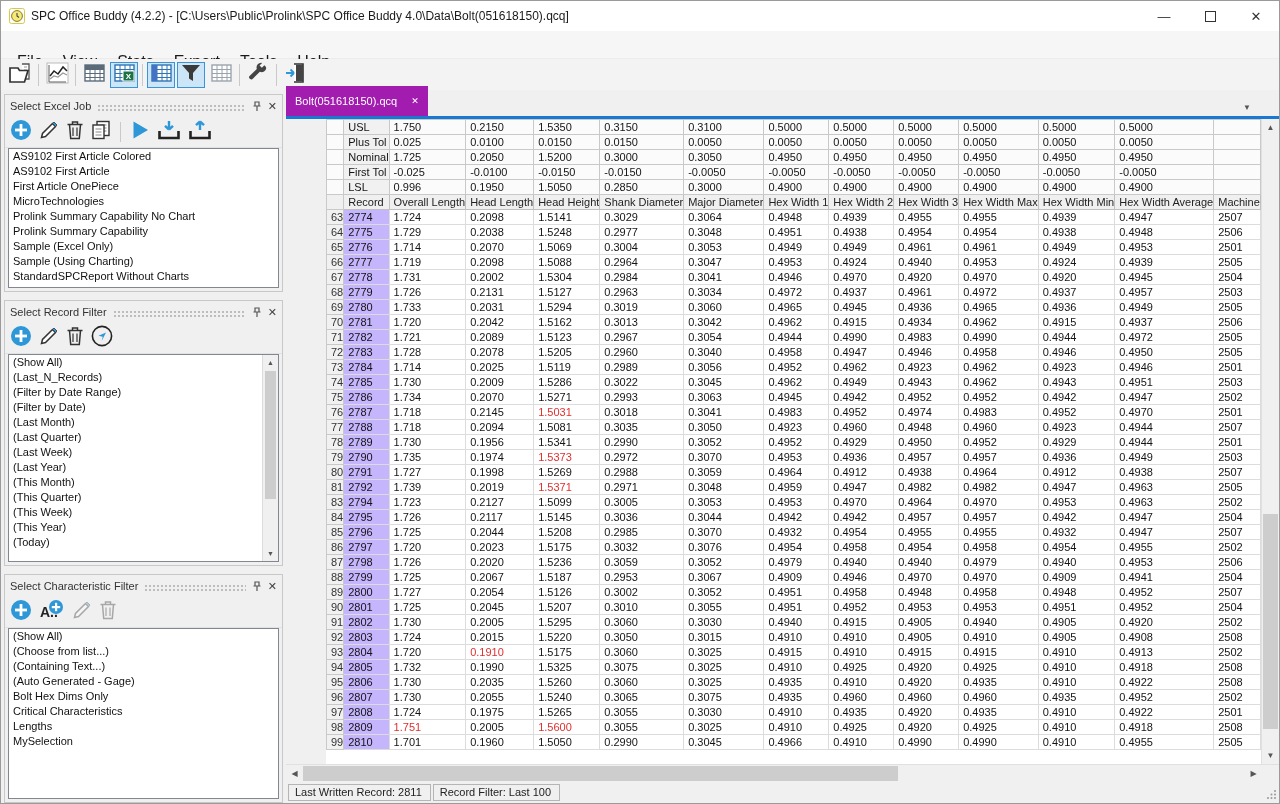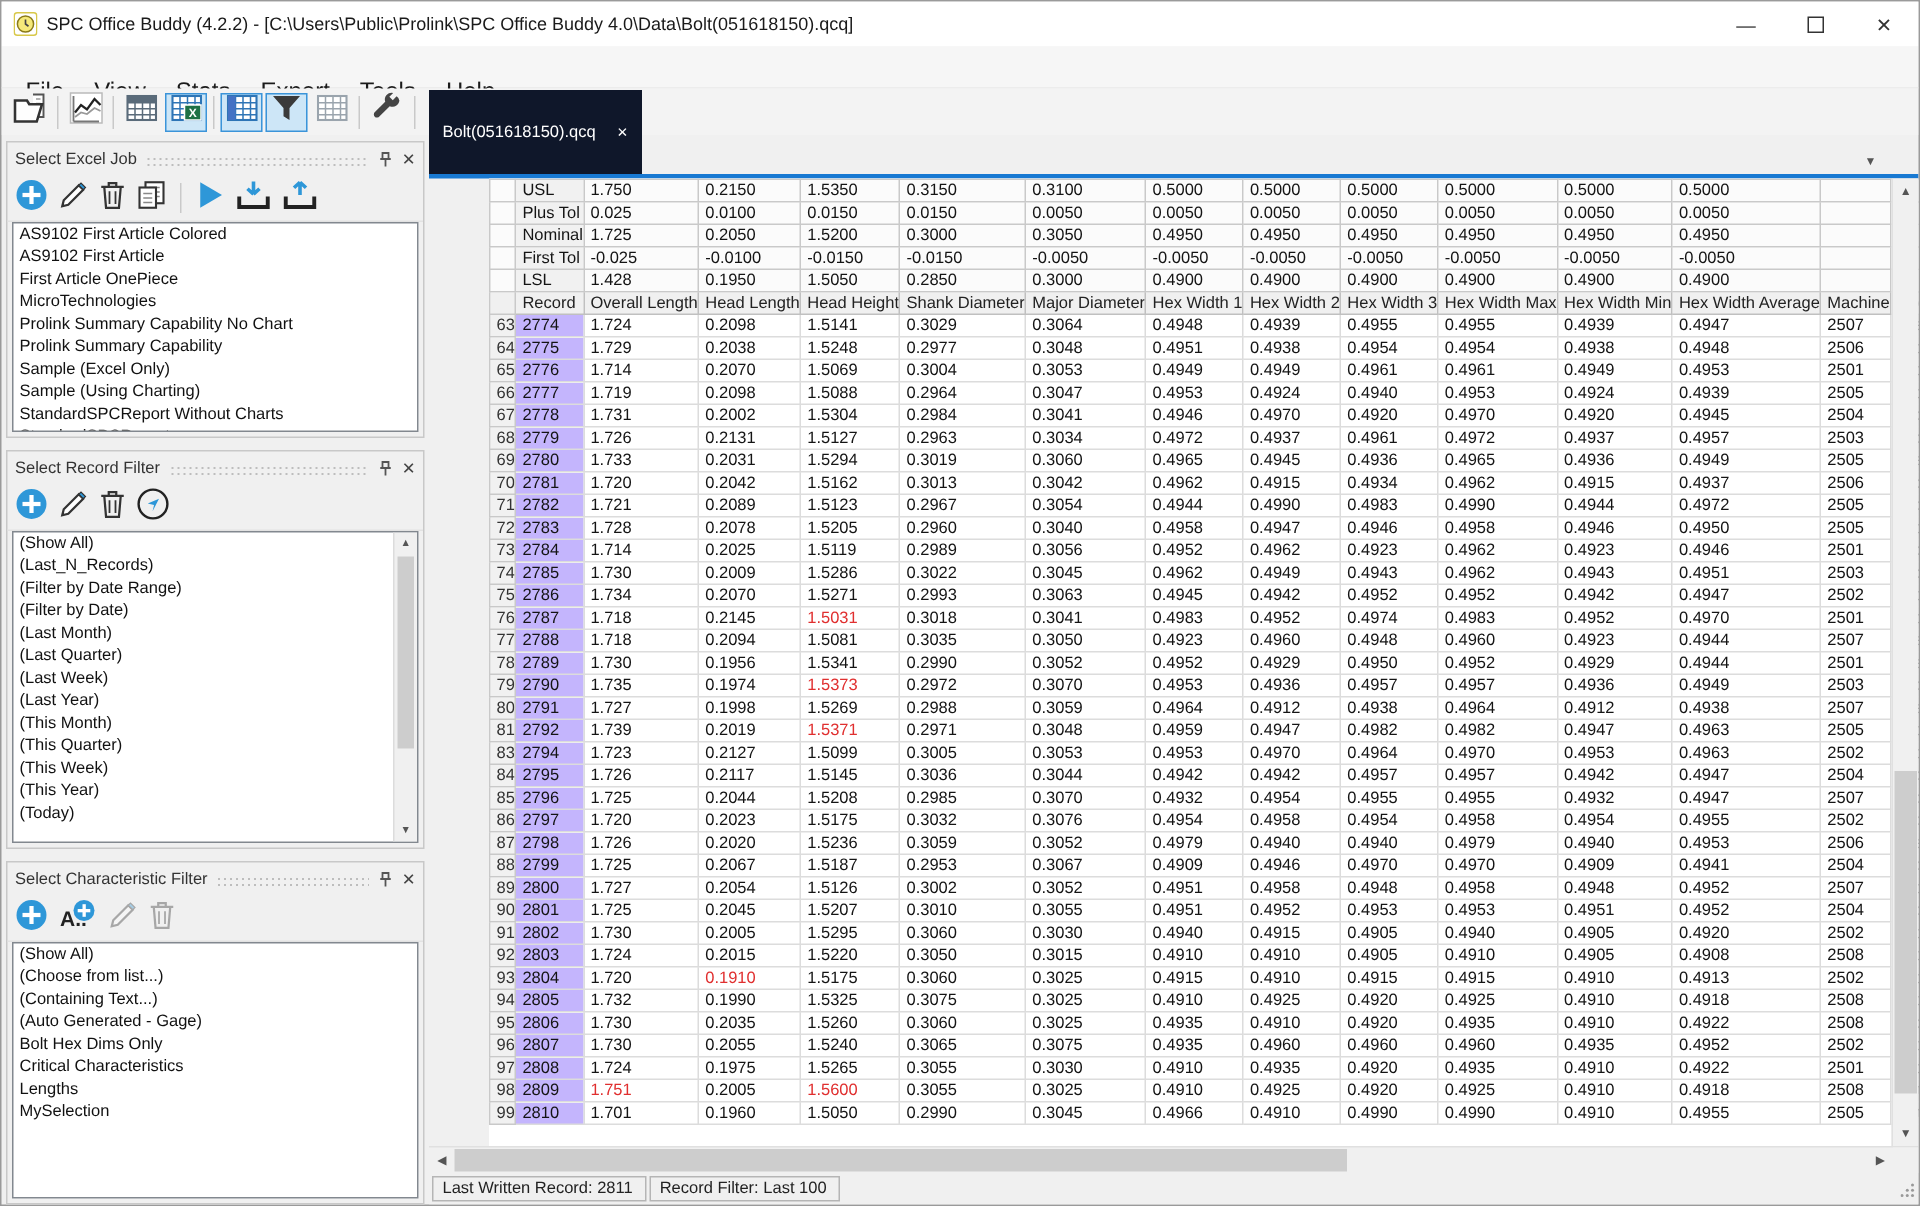--- a/index.html
+++ b/index.html
@@ -41,22 +41,22 @@
   .p-btn.disabled{opacity:0.38;}
   .listbox{background:#fff;border:1px solid #82888f;margin:0 3px 3px 3px;overflow:hidden;
            position:relative;font-size:11px;color:#111;flex:1;}
   .list-item{height:15px;line-height:15px;padding-left:4px;white-space:nowrap;}
   .lb-scroll{position:absolute;right:0;top:0;bottom:0;width:15px;background:#f0f0f0;border-left:1px solid #dcdcdc;}
   .lb-scroll .arr{height:15px;display:flex;align-items:center;justify-content:center;font-size:7px;color:#555;}
   .lb-scroll .thumb{position:absolute;left:2px;right:2px;background:#cdcdcd;}
   
   .main{flex:1;display:flex;flex-direction:column;min-width:0;position:relative;}
   .tabstrip{height:22px;display:flex;align-items:flex-end;position:relative;flex:0 0 auto;}
-  .tab{background:#0f172a;color:#fff;height:22px;display:flex;align-items:center;
-       padding:17px 9px;font-size:11px;}
+  .tab{background:#a21caf;color:#fff;height:22px;display:flex;align-items:center;
+       padding:4px 9px;font-size:11px;}
   .tab-close{margin-left:14px;font-size:9px;color:#fff;}
   .tab-overflow{position:absolute;right:28px;bottom:4px;font-size:8px;color:#555;}
   .blueline{height:3px;background:#1879d2;flex:0 0 auto;}
   .grid-wrap{height:645px;position:relative;background:#fff;flex:0 0 auto;overflow:hidden;margin-left:40px;}
   table.grid{border-collapse:collapse;table-layout:fixed;font-size:11px;color:#141414;}
   table.grid td{height:15px;line-height:14px;padding:0 0 0 4px;box-sizing:border-box;
                 white-space:nowrap;overflow:hidden;border:1px solid #dcdcdc;}
   tr.spec td{background:#fbfbfb;border-color:#c9c9c9;}
   tr.spec td.slbl{background:#f1f1f1;}
   tr.chead td{background:#f0f0f0;border-color:#c0c0c0;color:#222;}
@@ -466,21 +466,21 @@
                 <td>-0.0050</td>
                 <td>-0.0050</td>
                 <td>-0.0050</td>
                 <td>-0.0050</td>
                 <td></td>
                 <td></td>
               </tr>
               <tr class="spec">
                 <td class="rn"></td>
                 <td class="slbl">LSL</td>
-                <td>1.428</td>
+                <td>0.996</td>
                 <td>0.1950</td>
                 <td>1.5050</td>
                 <td>0.2850</td>
                 <td>0.3000</td>
                 <td>0.4900</td>
                 <td>0.4900</td>
                 <td>0.4900</td>
                 <td>0.4900</td>
                 <td>0.4900</td>
                 <td>0.4900</td>

